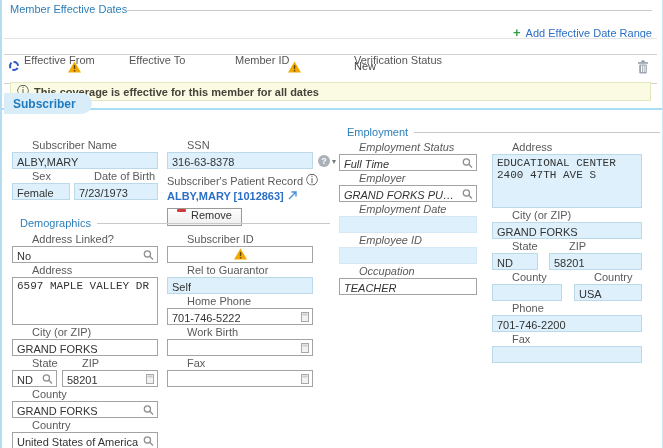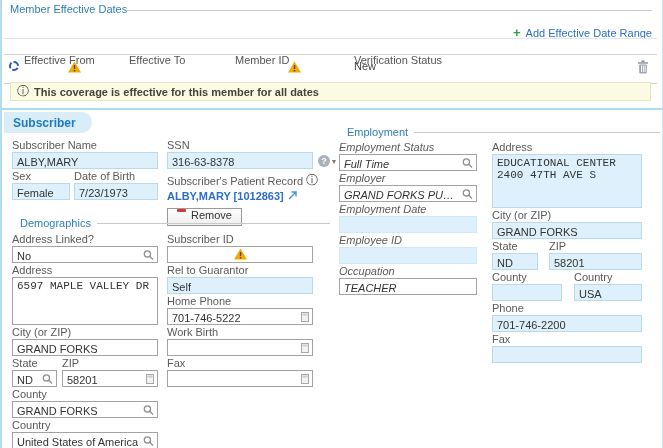--- a/index.html
+++ b/index.html
@@ -28,26 +28,26 @@
   .trash { position:absolute; right:8px; top:4px; cursor:pointer; }
 
   .banner { position:absolute; left:8px; right:11px; top:82px; height:19px;
             background:#fbfbe4; border:1px solid #e6e6c3; display:flex; align-items:center;
             padding-left:6px; font-weight:bold; color:#44443a; }
   .banner .i-glyph { font-weight:normal; margin-right:5px; font-size:12px; color:#3c3c3c; }
 
   .sep { position:absolute; left:0; right:0; top:108px; height:2px; background:#aadcf2; }
 
   
-  .tab { position:absolute; left:2px; top:112px; height:21px; background:#d9edf9;
+  .tab { position:absolute; left:2px; top:93px; height:21px; background:#d9edf9;
          color:#1f7bbf; font-weight:bold; font-size:12px; display:flex; align-items:center;
          padding:0 16px 0 9px; border-radius:0 11px 11px 0; cursor:pointer; }
 
   
-  .lbl { font-size:11px; line-height:12px; margin-bottom:1px; color:#5a5a5a; white-space:nowrap; }
+  .lbl { font-size:11px; line-height:12px; margin-bottom:1px; color:#5a5a5a; white-space:nowrap;margin-left:20px; }
   .grp { margin-bottom:0; }
   .grp + .grp { margin-top:1px; }
   .field { position:relative; width:100%; height:17px; border:1px solid #a3a3a3; background:#fff;
            display:flex; align-items:flex-end; padding:0 4px; white-space:nowrap; overflow:hidden; }
   .field.ro { background:#ddf0fb; border-color:#bcd9ea; }
   .field.area { height:48px; align-items:flex-start; padding-top:2px; white-space:normal;font-family:Liberation Mono, monospace; }
   .field .val { overflow:hidden; text-overflow:ellipsis; }
   .icon-right { position:absolute; right:3px; top:50%; transform:translateY(-50%); display:flex; }
   .row { display:flex; }
   .fs-head { display:flex; align-items:center; color:#2e7fb9; margin-bottom:3px;margin-left:8px; }

